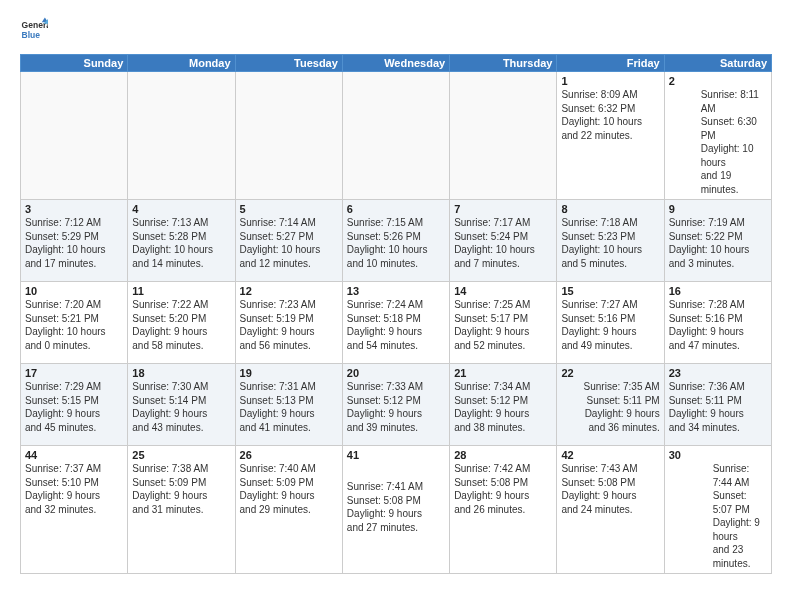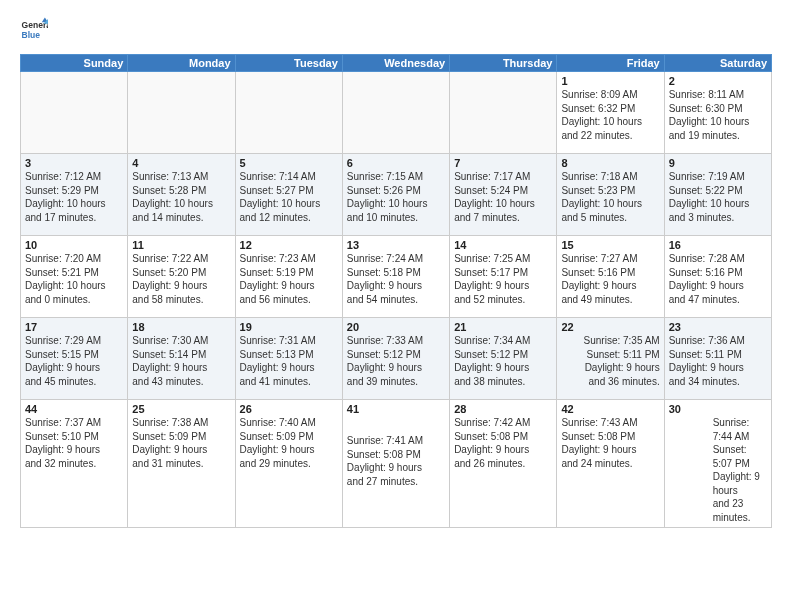--- a/index.html
+++ b/index.html
@@ -126,21 +126,21 @@
           <td class="empty-cell"></td>
           <td>
             <span class="day-num">1</span>
             <div class="day-info" style="white-space: pre-line;">Sunrise: 8:09 AM
 Sunset: 6:32 PM
 Daylight: 10 hours
 and 22 minutes.</div>
           </td>
           <td>
             <span class="day-num">2</span>
-            <div class="day-info" style="white-space: pre-line;">Sunrise: 8:11 AM
+            <div class="day-info" style="white-space: pre-line; margin-left: 32px;">Sunrise: 8:11 AM
 Sunset: 6:30 PM
 Daylight: 10 hours
 and 19 minutes.</div>
           </td>
         </tr>
         <tr>
           <td>
             <span class="day-num">3</span>
             <div class="day-info" style="white-space: pre-line;">Sunrise: 7:12 AM
 Sunset: 5:29 PM

